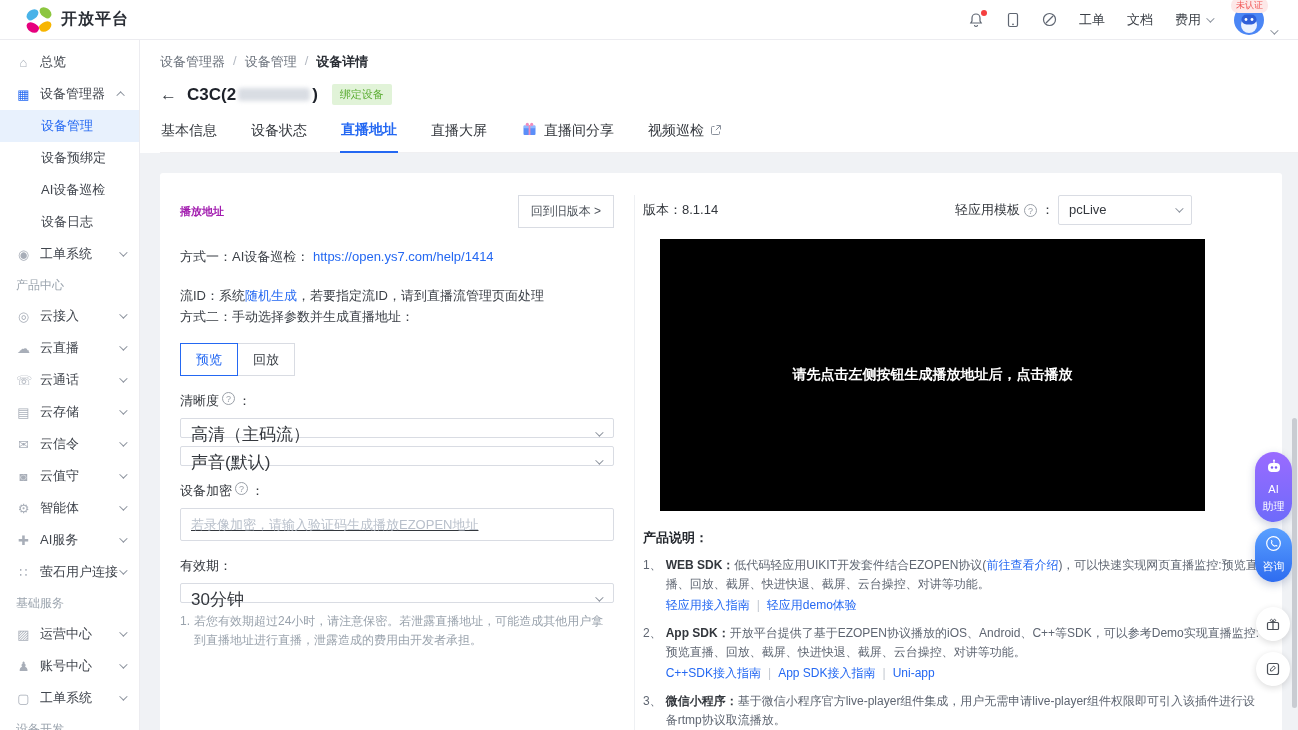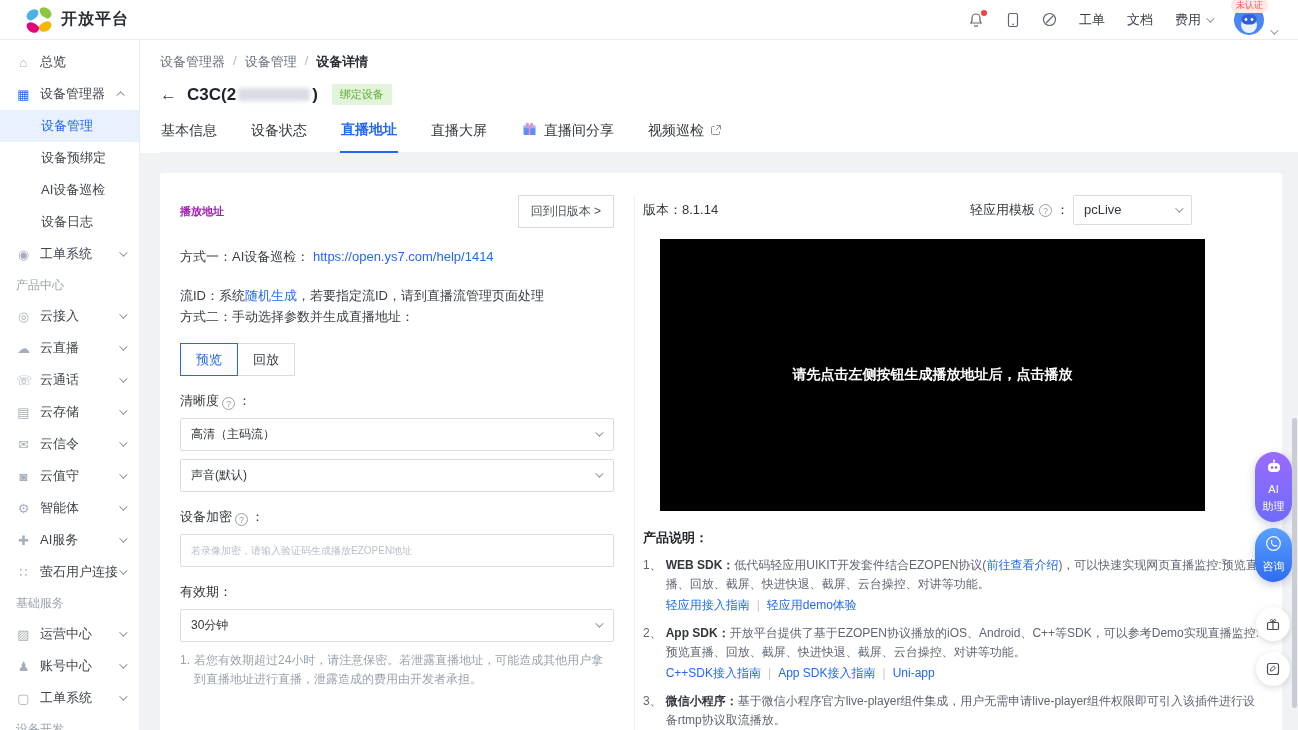--- a/index.html
+++ b/index.html
@@ -71,38 +71,38 @@
   .lp-title { font-size:11px; font-weight:700; color:#a21caf; }
   .btn-old { font-size:12px; color:#4e545c; border:1px solid #d9dce3; border-radius:0; padding:7px 12px; background:#fff; cursor:pointer; }
   .line13 { font-size:13px; color:#3a3f46; line-height:21px; }
   .mt18 { margin-top:18px; }
   a.blue, .blue-link { color:#2468f2; text-decoration:none; cursor:pointer; }
   .segmented { margin-top:16px; display:flex; }
   .seg-btn { min-width:58px; height:33px; border:1px solid #d9dce3; background:#fff; font-size:13px; color:#3a3f46;
              display:flex; align-items:center; justify-content:center; padding:0 14px; cursor:pointer; }
   .seg-btn.active { border-color:#2468f2; color:#2468f2; z-index:2; }
   .seg-btn + .seg-btn { margin-left:-1px; }
-  .fld-label { margin-top:16px; font-size:13px; color:#33373d; display:flex; align-items:flex-end; gap:3px; }
+  .fld-label { margin-top:16px; font-size:13px; color:#33373d; display:flex; align-items:flex-start; gap:3px; }
   .help { display:inline-block; width:13px; height:13px; border:1px solid #9aa0a8; border-radius:50%;
           color:#9aa0a8; font-size:9px; line-height:12px; text-align:center; cursor:pointer; }
-  .select { position:relative; margin-top:8px; height:33px; border:1px solid #d9dce3; border-radius:2px;
-            font-size:12px; color:#33373d; line-height:31px; padding:0 28px 0 10px; background:#fff; cursor:pointer; }
+  .select { position:relative; margin-top:8px; height:20px; border:1px solid #d9dce3; border-radius:2px;
+            font-size:17px; color:#33373d; line-height:31px; padding:0 28px 0 10px; background:#fff; cursor:pointer; }
   .select .chev { position:absolute; right:12px; top:12px; }
   .txt-input { margin-top:8px; width:100%; height:33px; border:1px solid #d9dce3; border-radius:2px;
-               font-size:10px; color:#33373d; padding:0 10px; outline:none; font-family:inherit; }
+               font-size:13px; color:#33373d; padding:0 10px; outline:none; font-family:inherit;text-decoration:underline; }
   .txt-input::placeholder { color:#b9c0cb; }
   .notes { margin-top:9px; font-size:12px; color:#9aa3ad; line-height:19px; }
   .note-row { display:flex; gap:4px; }
 
   
   .right-pane { flex:1; padding-left:8px; }
   .rp-top { display:flex; align-items:center; justify-content:space-between; margin-right:70px; }
   .ver { font-size:13px; color:#33373d; }
   .tpl-group { display:flex; align-items:center; gap:4px; font-size:13px; color:#33373d; }
-  .tpl-select { position:relative; width:119px; height:30px; border:1px solid #d9dce3; border-radius:2px;
+  .tpl-select { position:relative; width:134px; height:30px; border:1px solid #d9dce3; border-radius:2px;
                 line-height:28px; padding:0 26px 0 10px; font-size:13px; color:#33373d; background:#fff; cursor:pointer; }
   .tpl-select .chev { position:absolute; right:10px; top:11px; }
   .player { margin:14px 0 0 17px; width:545px; height:272px; background:#000; display:flex; align-items:center; justify-content:center; cursor:pointer; }
   .player-text { color:#fff; font-size:14px; font-weight:700; }
   .prod-title { margin-top:18px; font-size:13px; font-weight:700; color:#22262c; }
   .prod-item { margin-top:9px; font-size:12px; color:#5f6672; line-height:19px; display:flex; gap:4px; }
   .prod-num { flex:0 0 auto; }
   .prod-body { flex:1; }
   .prod-bold { font-weight:700; color:#33373d; }
   .prod-links { margin-top:2px; }

